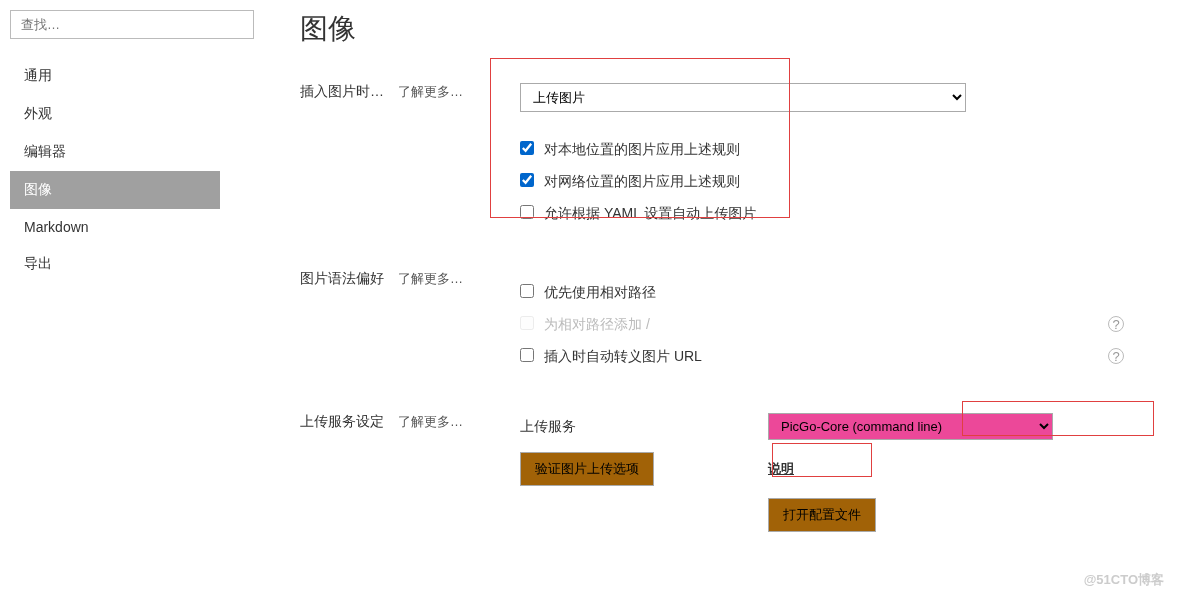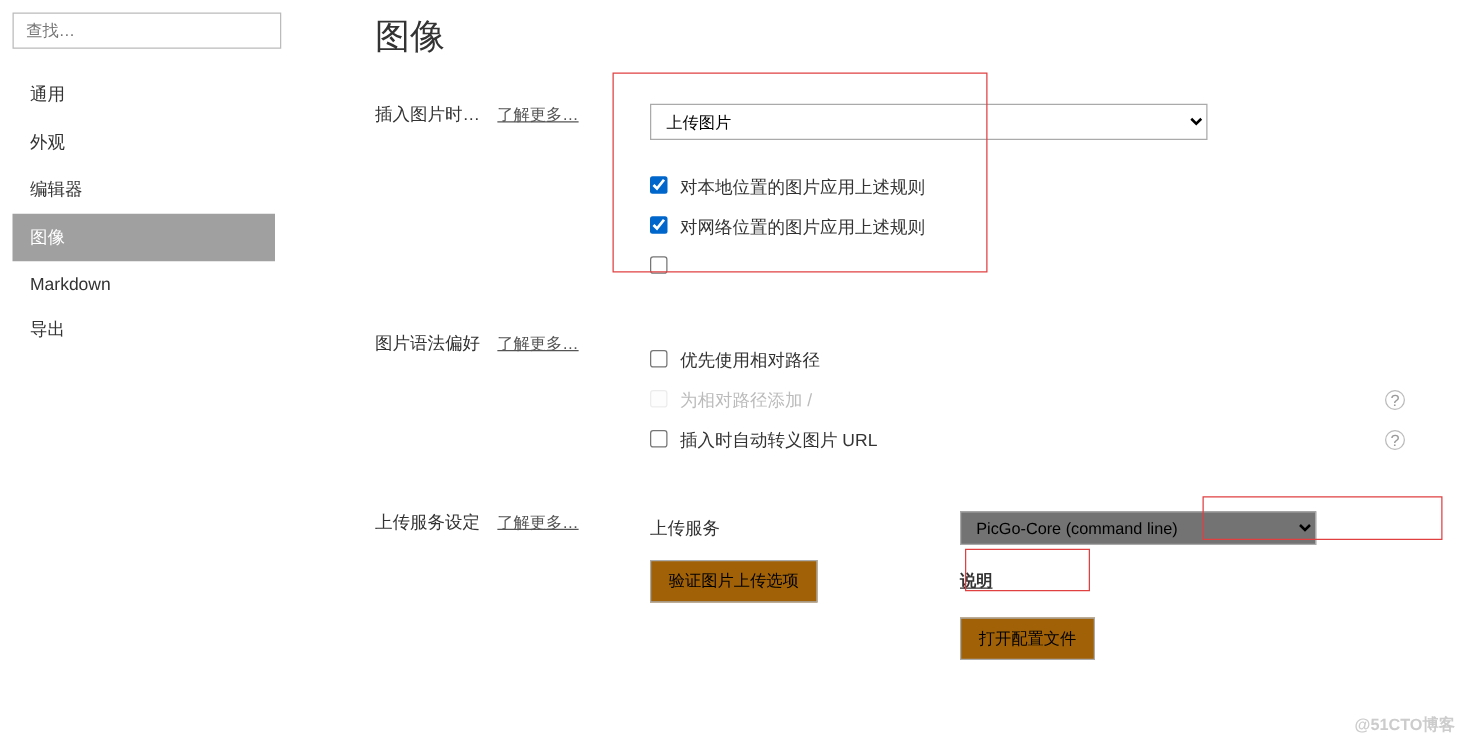--- a/index.html
+++ b/index.html
@@ -15,21 +15,21 @@
     .container { display: flex; }
     .sidebar {
       width: 230px;
       padding: 10px;
       flex-shrink: 0;
     }
     .search-box {
       border: 1px solid #bbb;
       padding: 6px 10px;
       margin-bottom: 18px;
-      width: 215px;
+      width: 244px;
       color: #888;
       font-size: 13px;
     }
     .nav-item {
       padding: 10px 14px;
       cursor: pointer;
       color: #333;
     }
     .nav-item.active {
       background: #a0a0a0;
@@ -49,21 +49,20 @@
       display: flex;
       margin-bottom: 35px;
     }
     .section-label {
       width: 220px;
       flex-shrink: 0;
       font-size: 14px;
     }
     .section-label a {
       color: #555;
-      text-decoration: underline;
       font-size: 13px;
       margin-left: 10px;
     }
     .section-content {
       flex: 1;
       position: relative;
     }
     .highlight-box {
       border: 1px solid #e04040;
       position: absolute;
@@ -77,21 +76,21 @@
       border: 1px solid #aaa;
       font-size: 13px;
       background: #fff;
       margin-bottom: 15px;
     }
     .select-small {
       width: 285px;
       padding: 4px 8px;
       border: 1px solid #aaa;
       font-size: 13px;
-      background: #737373;
+      background: #ec4899;
     }
     .checkbox-row {
       display: flex;
       align-items: flex-start;
       margin-bottom: 12px;
       font-size: 14px;
       margin-top: 14px;
     }
     .checkbox-row input[type="checkbox"] {
       margin-right: 10px;
@@ -175,20 +174,21 @@
         <div class="checkbox-row">
           <input type="checkbox" checked="" style="">
           <span>对本地位置的图片应用上述规则</span>
         </div>
         <div class="checkbox-row">
           <input type="checkbox" checked="" style="">
           <span>对网络位置的图片应用上述规则</span>
         </div>
         <div class="checkbox-row">
           <input type="checkbox" style="">
+          <span>允许根据 YAML 设置自动上传图片</span>
         </div>
       </div>
     </div>
 
     <div class="section">
       <div class="section-label">
         <span>图片语法偏好</span>
         <a>了解更多…</a>
       </div>
       <div class="section-content">

